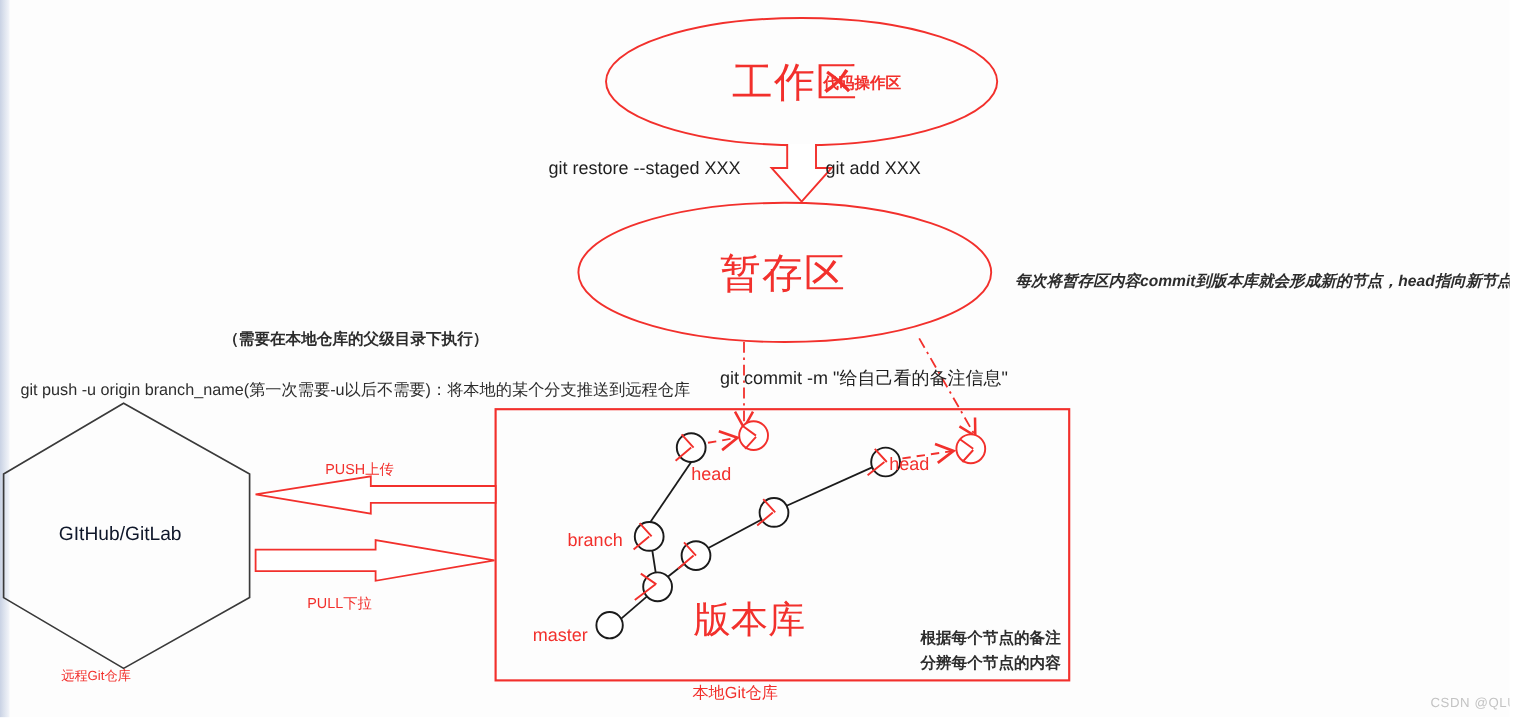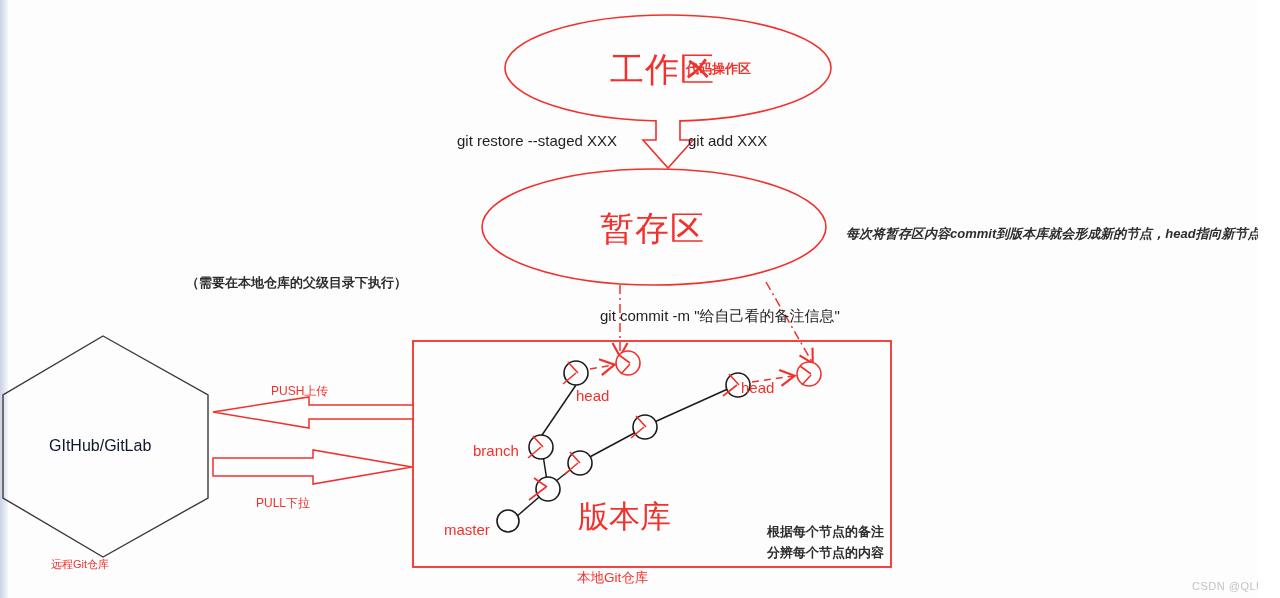--- a/index.html
+++ b/index.html
@@ -127,20 +127,21 @@
   <div class="lbl t-zone-sub" style="left:686px; top:61px;">代码操作区</div>
 
   <div class="lbl t-cmd" style="left:457px; top:132px;">git restore --staged XXX</div>
   <div class="lbl t-cmd" style="left:688px; top:132px;">git add XXX</div>
 
   <div class="lbl t-zone-main" style="left:600px; top:207px;">暂存区</div>
 
   <div class="lbl t-note-cn" style="left:846px; top:226px;font-style:italic;">每次将暂存区内容commit到版本库就会形成新的节点，head指向新节点</div>
 
   <div class="lbl t-note-cn" style="left:186px; top:275px;">（需要在本地仓库的父级目录下执行）</div>
+  <div class="lbl t-note" style="left:17px; top:317px;">git push -u origin branch_name(第一次需要-u以后不需要)：将本地的某个分支推送到远程仓库</div>
 
   <div class="lbl t-cmd" style="left:600px; top:307px;">git commit -m "给自己看的备注信息"</div>
 
   <div class="lbl t-hex" style="left:49px; top:436px;">GItHub/GitLab</div>
   <div class="lbl t-small-red" style="left:51px; top:558px;">远程Git仓库</div>
 
   <div class="lbl t-arrow-lbl" style="left:271px; top:384px;">PUSH上传</div>
   <div class="lbl t-arrow-lbl" style="left:256px; top:496px;">PULL下拉</div>
 
   <div class="lbl t-node-lbl" style="left:444px; top:521px;">master</div>

